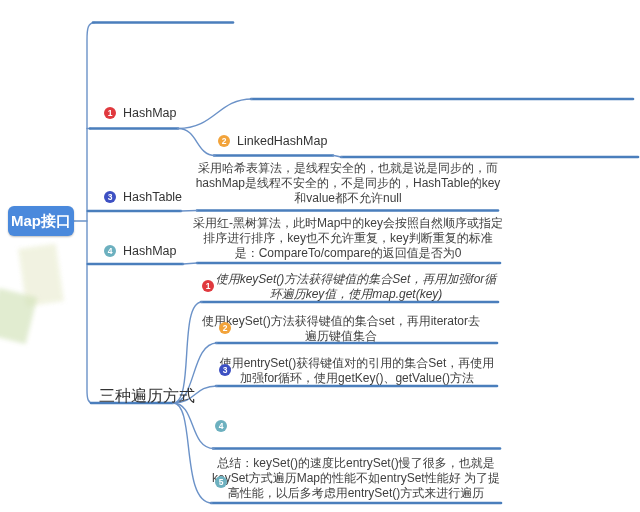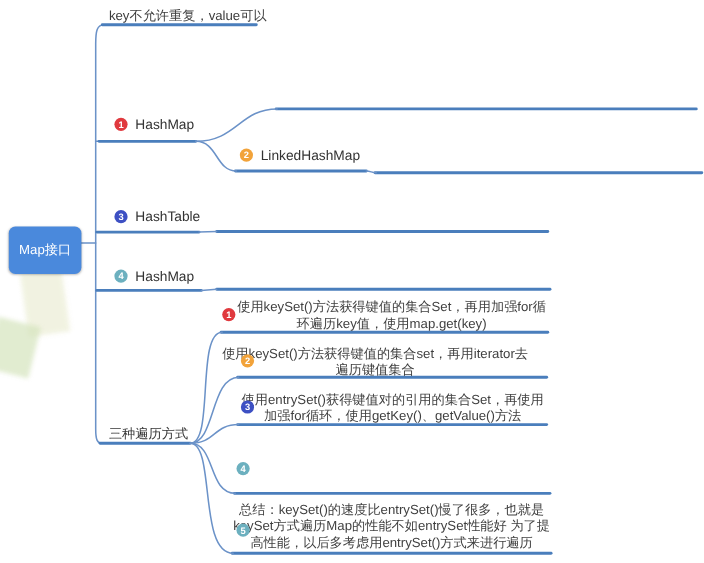--- a/index.html
+++ b/index.html
@@ -9,46 +9,46 @@
   }
   .links{position:absolute;left:0;top:0;z-index:1;}
   .uline{stroke:#4a7ebc;stroke-width:2.6;stroke-linecap:round;}
   .curve{stroke:#6b92c8;stroke-width:1.4;fill:none;stroke-linecap:round;}
 
   .wm{position:absolute;z-index:0;filter:blur(2px);}
   .wm1{left:22px;top:246px;width:38px;height:58px;background:#eef0da;opacity:.8;transform:rotate(-8deg);}
   .wm2{left:-8px;top:292px;width:40px;height:48px;background:#d5e4bd;opacity:.7;transform:rotate(14deg);}
 
   .root{
-    position:absolute;left:8px;top:206px;width:66px;height:43px;z-index:2;
-    background:#4a89dc;border-radius:6px;color:#fff;font-weight:normal;font-size:12px;
+    position:absolute;left:8px;top:206px;width:66px;height:30px;z-index:2;
+    background:#4a89dc;border-radius:6px;color:#fff;font-weight:bold;font-size:15px;
     display:flex;align-items:center;justify-content:center;box-shadow:0 1px 2px rgba(0,0,0,.25);
     cursor:pointer;
   }
   .note{position:absolute;left:99px;top:6px;z-index:2;font-size:12px;color:#3c3c3c;}
 
   .nodeline{position:absolute;z-index:2;display:flex;align-items:center;gap:7px;font-size:12.5px;color:#333;cursor:pointer;white-space:nowrap;}
   .badge{
     width:12px;height:12px;border-radius:50%;color:#fff;font-size:8.5px;font-weight:bold;
     display:inline-flex;align-items:center;justify-content:center;flex:none;line-height:1;
   }
   .n-hashmap{left:104px;top:106px;}
   .n-linkedhashmap{left:218px;top:134px;}
   .n-hashtable{left:104px;top:190px;}
   .n-treemap{left:104px;top:244px;}
-  .n-traversal{left:99px;top:386px;font-size:12px;}
+  .n-traversal{left:99px;top:386px;font-size:16px;}
 
   .desc{position:absolute;z-index:2;text-align:center;font-size:12px;line-height:15px;color:#3f3f3f;cursor:pointer;}
   .d-hashmap{left:256px;top:37px;width:336px;}
   .d-linkedhashmap{left:335px;top:106px;width:306px;}
   .d-hashtable{left:192px;top:161px;width:312px;}
   .d-treemap{left:192px;top:216px;width:312px;}
 
   .t-item{position:absolute;z-index:2;text-align:center;font-size:12px;line-height:15px;color:#3f3f3f;cursor:pointer;}
-  .t1{left:212px;top:272px;width:288px;}
+  .t1{left:212px;top:272px;width:288px;font-style:italic;}
   .t2{left:200px;top:314px;width:282px;}
   .t3{left:216px;top:356px;width:282px;}
   .t4{left:212px;top:400px;width:290px;}
   .t5{left:210px;top:456px;width:292px;}
 
   .tbadge{position:absolute;z-index:3;}
   .b1{left:202px;top:280px;}
   .b2{left:219px;top:322px;}
   .b3{left:219px;top:364px;}
   .b4{left:215px;top:420px;}
@@ -93,41 +93,42 @@
     <path class="curve" d="M 173 403 C 196 403 194 386 217 386"></path>
     <path class="curve" d="M 173 403 C 196 403 189 448.5 214 448.5"></path>
     <path class="curve" d="M 173 403 C 196 403 180 503 212 503"></path>
   </svg>
 
   <div class="wm wm1"></div>
   <div class="wm wm2"></div>
 
   <div class="root">Map接口</div>
 
-  <div class="note">key不允许重复，value可以</div>
 
   <div class="nodeline n-hashmap">
     <span class="badge" style="background: rgb(224, 57, 62);">1</span>
     <span>HashMap</span>
   </div>
 
   <div class="nodeline n-linkedhashmap">
     <span class="badge" style="background: rgb(242, 163, 58);">2</span>
     <span>LinkedHashMap</span>
   </div>
 
   <div class="nodeline n-hashtable">
     <span class="badge" style="background: rgb(61, 80, 195);">3</span>
     <span>HashTable</span>
   </div>
+  <div class="desc d-hashtable">采用哈希表算法，是线程安全的，也就是说是同步的，而hashMap是线程不安全的，不是同步的，HashTable的key和value都不允许null</div>
 
   <div class="nodeline n-treemap">
     <span class="badge" style="background: rgb(108, 176, 191);">4</span>
     <span>HashMap</span>
   </div>
+  <div class="desc d-treemap">采用红-黑树算法，此时Map中的key会按照自然顺序或指定排序进行排序，key也不允许重复，key判断重复的标准是：CompareTo/compare的返回值是否为0</div>
 
   <div class="nodeline n-traversal">
     <span>三种遍历方式</span>
   </div>
 
   <span class="badge tbadge b1" style="background: rgb(224, 57, 62);">1</span>
   <div class="t-item t1">使用keySet()方法获得键值的集合Set，再用加强for循环遍历key值，使用map.get(key)</div>
 
   <span class="badge tbadge b2" style="background: rgb(242, 163, 58);">2</span>
   <div class="t-item t2">使用keySet()方法获得键值的集合set，再用iterator去遍历键值集合</div>

